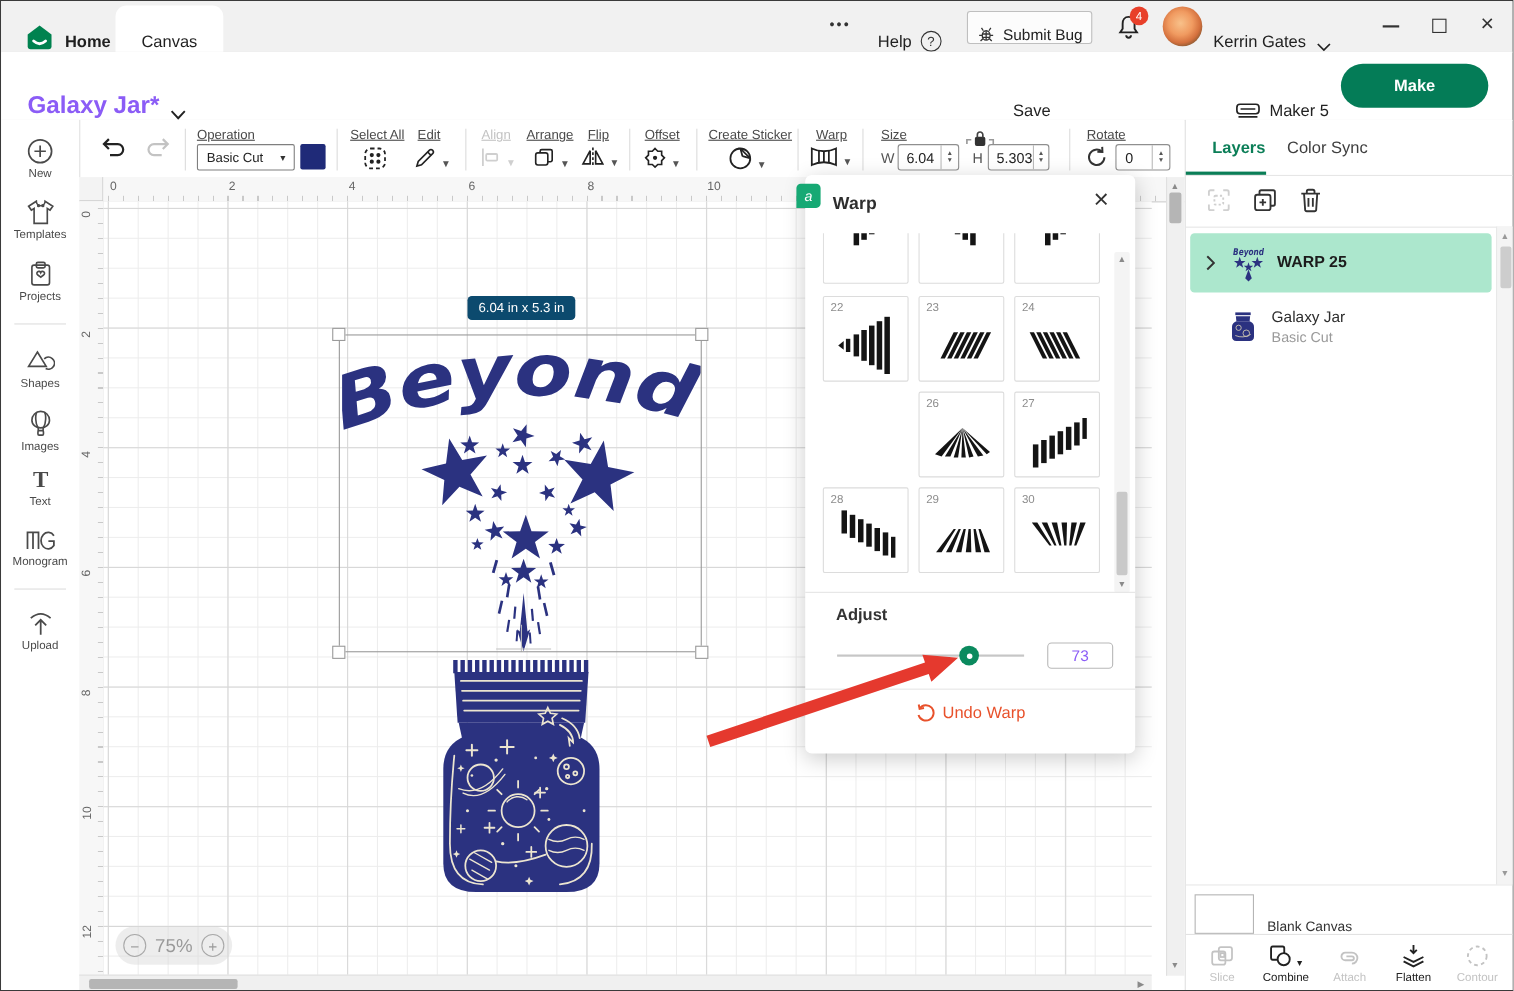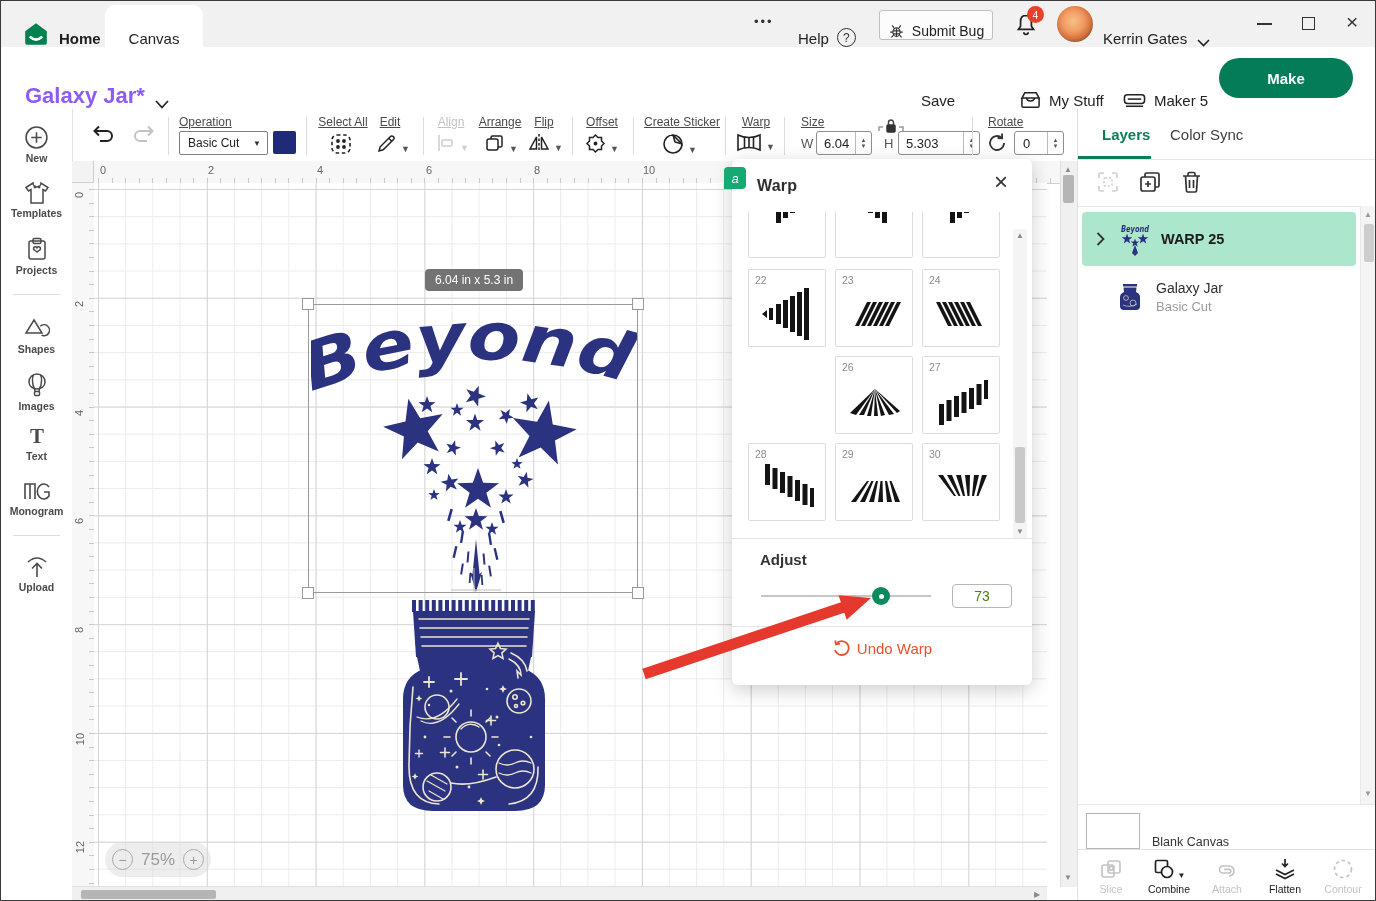--- a/index.html
+++ b/index.html
@@ -20,21 +20,21 @@
   
   .toolbar{position:absolute;left:71px;top:108px;width:1005px;height:52px;background:#fff;border-bottom:1px solid #d8d8d8;}
   .tool-label{position:absolute;top:6px;font-size:12px;color:#4a4a4a;text-align:center;text-decoration:underline;}
   .inputbox{position:absolute;top:22px;height:24px;border:1px solid #8f8f8f;border-radius:3px;background:#fff;
             display:flex;align-items:center;font-size:13px;color:#222;box-sizing:border-box;}
   .spin{margin-left:auto;border-left:1px solid #bbb;height:100%;width:15px;display:flex;flex-direction:column;
         align-items:center;justify-content:center;font-size:6px;color:#555;line-height:6px;}
   
   .sidebar{position:absolute;left:0;top:108px;width:71px;height:793px;background:#fff;border-right:1px solid #e2e2e2;}
   .side-item{position:absolute;left:0;width:71px;text-align:center;color:#4a4a4a;}
-  .side-item .t{font-size:10.5px;margin-top:2px;font-weight:bold;}
+  .side-item .t{font-size:10.5px;margin-top:2px;}
   .side-item svg{margin:0 auto;}
   
   .canvas{position:absolute;left:71px;top:160px;width:1005px;height:741px;background:#fff;overflow:hidden;}
   .ruler-h{position:absolute;left:22px;top:0;width:983px;height:22px;background:#f7f7f7;border-bottom:1px solid #cfcfcf;
     background-image:repeating-linear-gradient(to right,#c9c9c9 0 1px,transparent 1px 13.6px);
     background-size:100% 5px;background-position:4px 100%;background-repeat:no-repeat;}
   .ruler-v{position:absolute;left:0;top:22px;width:22px;height:719px;background:#f7f7f7;border-right:1px solid #cfcfcf;
     background-image:repeating-linear-gradient(to bottom,#c9c9c9 0 1px,transparent 1px 13.6px);
     background-size:5px 100%;background-position:100% 6px;background-repeat:no-repeat;}
   .ruler-num{position:absolute;font-size:11px;color:#666;}
@@ -49,21 +49,21 @@
     background-position:4px 6px,4px 6px,4px 6px,4px 6px;}
   .vscroll{position:absolute;right:0;top:0;width:16px;height:726px;background:#f0f0f0;border-left:1px solid #e0e0e0;}
   .hscroll{position:absolute;left:0;bottom:0;width:975px;height:15px;background:#f0f0f0;border-top:1px solid #e0e0e0;}
   .thumb{position:absolute;background:#b5b5b5;border-radius:2px;}
   .scroll-arrow{position:absolute;font-size:8px;color:#8a8a8a;left:3px;}
   .zoompill{position:absolute;left:33px;top:681px;width:106px;height:35px;border-radius:18px;
     background:rgba(215,215,215,.45);display:flex;align-items:center;justify-content:space-between;padding:0 7px;box-sizing:border-box;}
   .zoomcircle{width:21px;height:21px;border:1.5px solid #a9a9a9;border-radius:50%;color:#9a9a9a;
     display:flex;align-items:center;justify-content:center;font-size:14px;box-sizing:border-box;}
   .sel-handle{position:absolute;width:12px;height:12px;background:#fff;border:1.5px solid #9a9a9a;box-sizing:border-box;}
-  .tooltip{position:absolute;background:#737373;color:#fff;font-size:12px;padding:4px 10px;border-radius:4px;white-space:nowrap;}
+  .tooltip{position:absolute;background:#0c4a6e;color:#fff;font-size:12px;padding:4px 10px;border-radius:4px;white-space:nowrap;}
   
   .warp-panel{position:absolute;left:731px;top:158px;width:300px;height:526px;background:#fff;border-radius:6px;
     box-shadow:0 5px 20px rgba(0,0,0,.20);z-index:40;}
   .wcell{position:absolute;width:78px;height:78px;background:#fff;border:1px solid #dcdcdc;border-radius:2px;box-sizing:border-box;}
   .wcell .num{position:absolute;left:6px;top:4px;font-size:10.5px;color:#8c8c8c;}
   .wcell svg{position:absolute;left:11px;top:16px;}
   .wcell.sel{border:2px solid #0b8a5e;background:#e9f6f0;}
   .wscroll{position:absolute;right:5px;top:70px;width:14px;height:310px;background:#f4f4f4;border-radius:2px;}
   
   .rpanel{position:absolute;left:1076px;top:108px;width:300px;height:793px;background:#fff;border-left:1px solid #e0e0e0;box-sizing:border-box;}
@@ -242,30 +242,20 @@
   <div class="header">
     <div class="abs flex" style="left:24px;top:0;height:62px;">
       <span style="font-size:22px;font-weight:bold;color:#8b5cf6;">Galaxy Jar*</span>
       <span style="margin-left:10px;">
         <svg width="14" height="10" viewBox="0 0 14 10" fill="none" stroke="#222" stroke-width="1.7">
             <polyline points="1,2 7,8.5 13,2"></polyline>
           </svg>
       </span>
     </div>
     <div class="abs flex" style="left:920px;top:0;height:62px;font-size:15px;color:#222;">Save</div>
-    <div class="abs flex" style="left:1019px;top:0;height:62px;">
-      <span>
-        <svg width="21" height="18" viewBox="0 0 22 18" fill="none" stroke="#222" stroke-width="1.6">
-            <path d="M2,7 V15 a1.5,1.5 0 0 0 1.5,1.5 H18.5 A1.5,1.5 0 0 0 20,15 V7"></path>
-            <path d="M2,7 L5,1.5 H17 L20,7 Z"></path>
-            <path d="M7,7 a4,3 0 0 0 8,0"></path>
-          </svg>
-      </span>
-      <span style="margin-left:8px;font-size:15px;color:#222;">My Stuff</span>
-    </div>
     <div class="abs flex" style="left:1122px;top:0;height:62px;">
       <span>
         <svg width="23" height="16" viewBox="0 0 24 16" fill="none" stroke="#222" stroke-width="1.6">
             <rect x="1.5" y="1.5" width="21" height="9" rx="3"></rect>
             <path d="M5,6 H19"></path>
             <path d="M3,13.5 H21"></path>
           </svg>
       </span>
       <span style="margin-left:8px;font-size:15px;color:#222;">Maker 5</span>
     </div>
@@ -388,21 +378,21 @@
     </div>
     <div class="abs" style="left:806px;top:8px;">
       <svg width="26" height="18" viewBox="0 0 26 18" fill="none" stroke="#444" stroke-width="1.5">
           <path d="M1,14 V10 H5" stroke="#999"></path>
           <path d="M25,14 V10 H21" stroke="#999"></path>
           <rect x="9" y="8" width="8" height="7" rx="1" fill="#333" stroke="#333"></rect>
           <path d="M10.5,8 V5.5 a2.5,2.5 0 0 1 5,0 V8"></path>
         </svg>
     </div>
     <div class="abs" style="left:812px;top:27px;font-size:13px;color:#555;">H</div>
-    <div class="inputbox" style="left:826px;width:82px;">
+    <div class="inputbox" style="left:826px;width:56px;">
       <span style="margin-left:7px;">5.303</span>
       <span class="spin">
           <span>▲</span>
           <span>▼</span>
         </span>
     </div>
     <div class="divider-v" style="left:900px;top:8px;height:38px;"></div>
 
     <div class="tool-label" style="left:916px;width:50px;text-align:left;">Rotate</div>
     <div class="abs" style="left:914px;top:23px;">
@@ -707,21 +697,21 @@
       <div class="thumb" style="left:2px;top:218px;width:10px;height:76px;background:#c9c9c9;"></div>
       <span class="abs" style="left:3px;top:298px;font-size:8px;color:#8a8a8a;">▼</span>
     </div>
 
     <div class="abs" style="left:0;top:379px;width:300px;height:1px;background:#e5e5e5;"></div>
     <div class="abs" style="left:28px;top:392px;font-size:15px;font-weight:bold;color:#333;">Adjust</div>
     <div class="abs" style="left:29px;top:436px;width:170px;height:2px;background:#c6c6c6;"></div>
     <div class="abs" style="left:140px;top:428px;width:18px;height:18px;border-radius:50%;background:#0b8a5e;display:flex;align-items:center;justify-content:center;">
       <span style="width:5px;height:5px;border-radius:50%;background:#fff;"></span>
     </div>
-    <div class="abs" style="left:220px;top:425px;width:60px;height:24px;border:1px solid #b8b8b8;border-radius:4px;display:flex;align-items:center;justify-content:center;font-size:14px;color:#4d7c0f;box-sizing:border-box;">73</div>
+    <div class="abs" style="left:220px;top:425px;width:60px;height:24px;border:1px solid #b8b8b8;border-radius:4px;display:flex;align-items:center;justify-content:center;font-size:14px;color:#8b5cf6;box-sizing:border-box;">73</div>
     <div class="abs" style="left:0;top:467px;width:300px;height:1px;background:#e5e5e5;"></div>
     <div class="abs flex" style="left:0;top:480px;width:300px;justify-content:center;">
       <span>
         <svg width="18" height="18" viewBox="0 0 18 18" fill="none" stroke="#e8512b" stroke-width="1.8">
             <path d="M4,5 a7,7 0 1 1 -1,6"></path>
             <polyline points="3.2,1.5 4,5.4 8,4.6"></polyline>
           </svg>
       </span>
       <span style="margin-left:7px;font-size:15px;color:#e8512b;">Undo Warp</span>
     </div>

